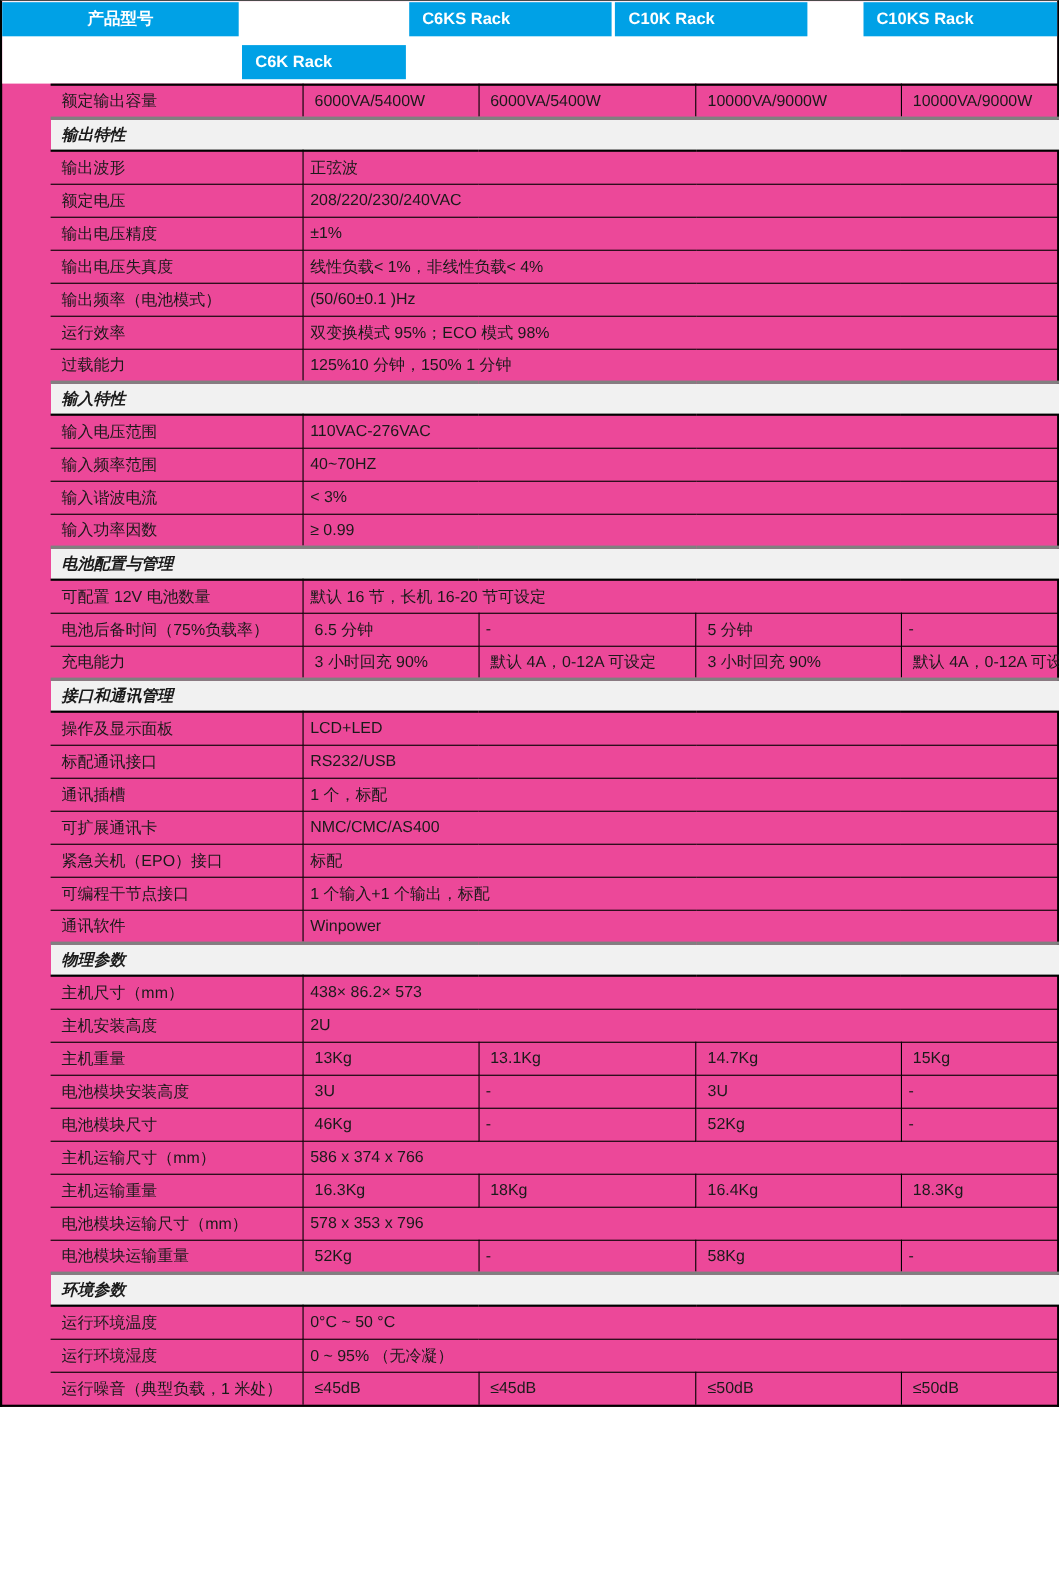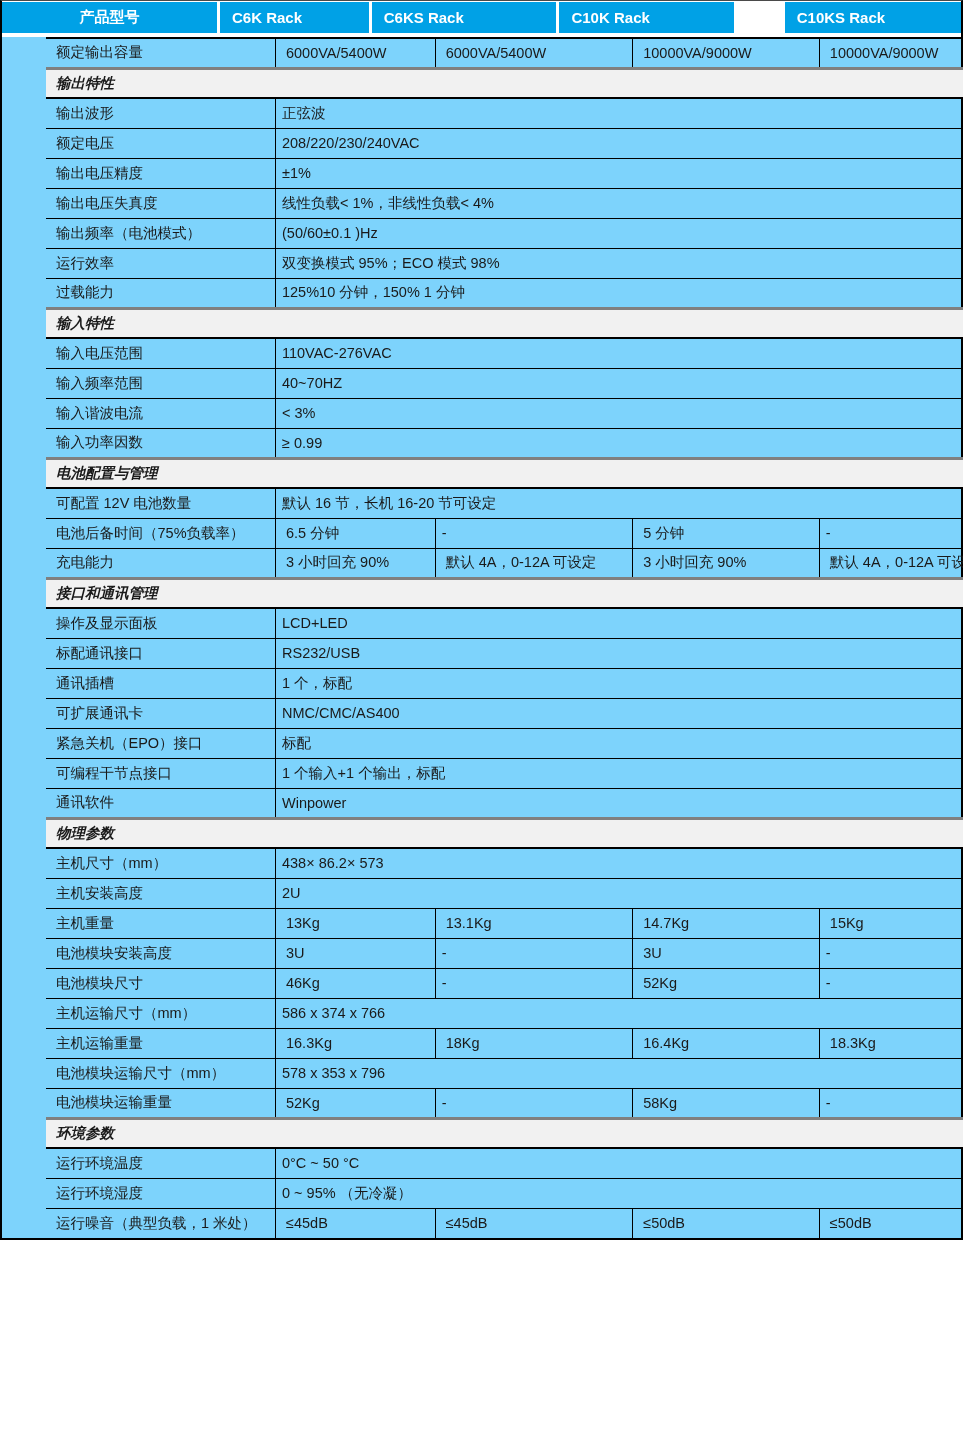--- a/index.html
+++ b/index.html
@@ -15,39 +15,39 @@
   body {
     width: 963px;
     font-family: "Liberation Sans", "DejaVu Sans", sans-serif;
     color: var(--text);
     font-size: 14.5px;
   }
   .sheet {
     width: 963px;
     border: 2px solid var(--border);
     border-top: 1px solid #4a4a4a;
-    background: #7dd3fc;
+    background: #ec4899;
   }
   
   .thead { display: flex; background: #fff; }
   .th { padding: 1px 3px 4px 0; }
   .th:last-child { padding-right: 0; margin-left: 48px; }
   .th-inner {
     background: var(--header-bg);
     color: var(--header-text);
     font-weight: bold;
     font-size: 15px;
     height: 31px;
     display: flex;
     align-items: center;
     padding-left: 12px;
   }
   .th-label .th-inner { justify-content: center; padding-left: 0; }
   .w-label { width: 23.93%; }
-  .w-c1 { width: 16.65%; }
+  .w-c1 { width: 16.65%; margin-top: 39px; }
   .w-c2 { width: 20.60%; }
   .w-c3 { width: 19.46%; border-radius: 13px; }
   .w-c4 { width: 19.36%; }
   table {
     width: 100%;
     border-collapse: collapse;
     table-layout: fixed;
     border-top: 2px solid var(--border);
     margin-left: 44px;
   }

